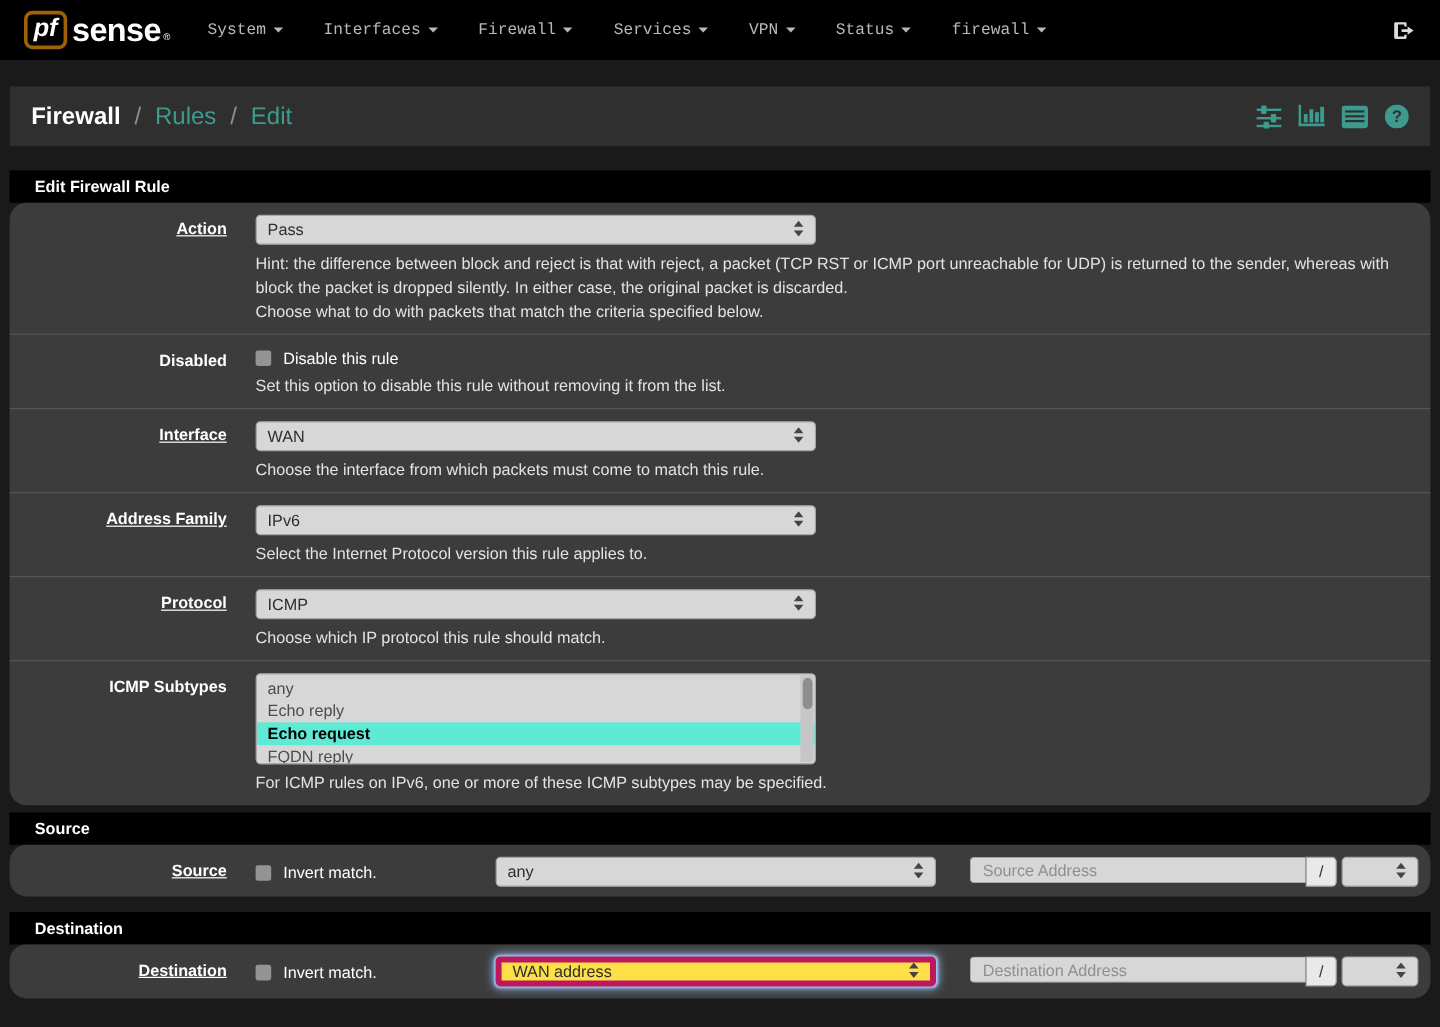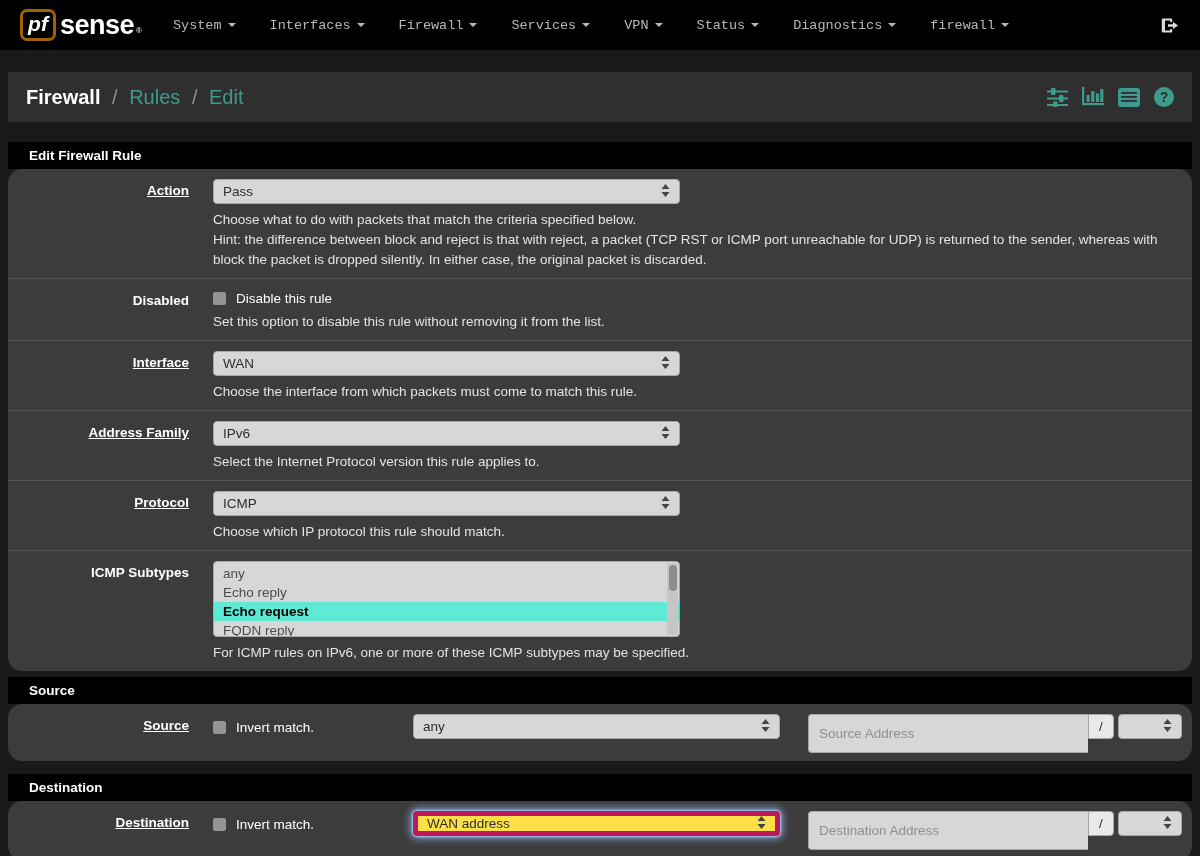--- a/index.html
+++ b/index.html
@@ -100,21 +100,21 @@
   }
   .ms-thumb {
     position:absolute; top:2px; left:1.5px; width:8px; height:26px;
     background:#8e8e8e; border-radius:4px; cursor:pointer;
   }
   
   .col-invert { width:200px; flex:none; padding-top:4px; }
   .select.w-type { width:367px; }
   .addr-group { display:flex; margin-left:28px; }
   .addr-input {
-    width:280px; height:39px; background:#d7d7d7; border:1px solid #a6a6a6;
+    width:280px; height:22px; background:#d7d7d7; border:1px solid #a6a6a6;
     border-right:none; border-radius:4px 0 0 4px; padding:0 10px;
     font-family:"Liberation Sans", sans-serif; font-size:13.5px; color:#2e2e2e;
     outline:none;
   }
   .addr-input::placeholder { color:#8f8f8f; }
   .addr-addon {
     width:26px; height:25px; background:#e9e9e9; border:1px solid #a6a6a6;
     border-radius:0 4px 4px 0; display:flex; align-items:center; justify-content:center;
     color:#333;
   }
@@ -145,24 +145,20 @@
     <span class="nav-item">
         <span>Services</span>
         <i class="caret"></i>
       </span>
     <span class="nav-item">
         <span>VPN</span>
         <i class="caret"></i>
       </span>
     <span class="nav-item">
         <span>Status</span>
-        <i class="caret"></i>
-      </span>
-    <span class="nav-item">
-        <span>Diagnostics</span>
         <i class="caret"></i>
       </span>
     <span class="nav-item">
         <span>firewall</span>
         <i class="caret"></i>
       </span>
   </div>
   <div class="nav-right">
     <span class="signout">
       <svg width="19" height="19" viewBox="0 0 19 19">
@@ -223,22 +219,22 @@
           <div class="select w-main">
             <span>Pass</span>
             <span class="spin">
               <svg width="9" height="13" viewBox="0 0 9 13" fill="#444">
                   <path d="M4.5 0 L8.5 5 L0.5 5 Z"></path>
                   <path d="M4.5 13 L8.5 8 L0.5 8 Z"></path>
                 </svg>
             </span>
           </div>
           <div class="help">
+            <div>Hint: the difference between block and reject is that with reject, a packet (TCP RST or ICMP port unreachable for UDP) is returned to the sender, whereas with block the packet is dropped silently. In either case, the original packet is discarded.</div>
             <div>Choose what to do with packets that match the criteria specified below.</div>
-            <div>Hint: the difference between block and reject is that with reject, a packet (TCP RST or ICMP port unreachable for UDP) is returned to the sender, whereas with block the packet is dropped silently. In either case, the original packet is discarded.</div>
           </div>
         </div>
       </div>
 
       <div class="form-row">
         <div class="col-label"><span class="lbl">Disabled</span></div>
         <div class="col-control">
           <div class="checkline">
             <span class="checkbox"></span>
             <span>Disable this rule</span>

